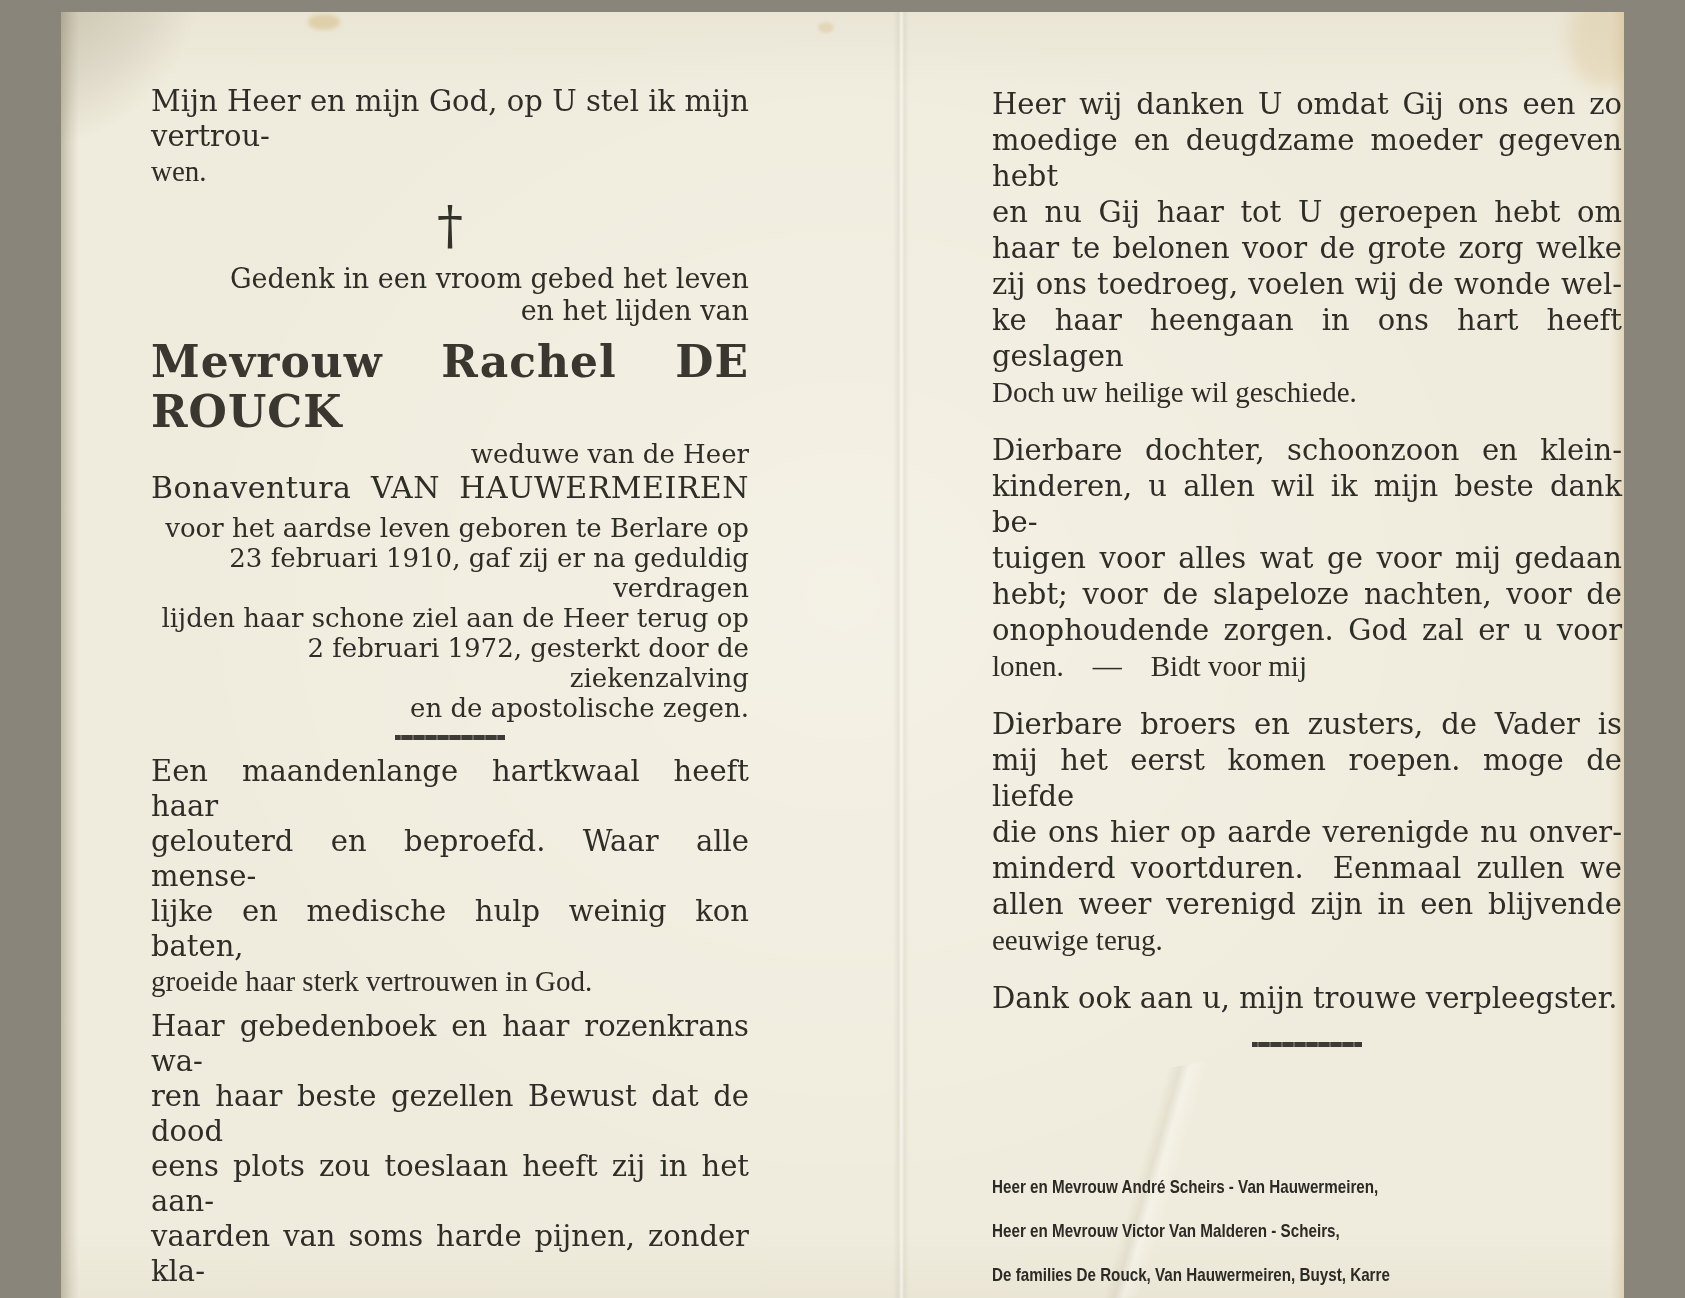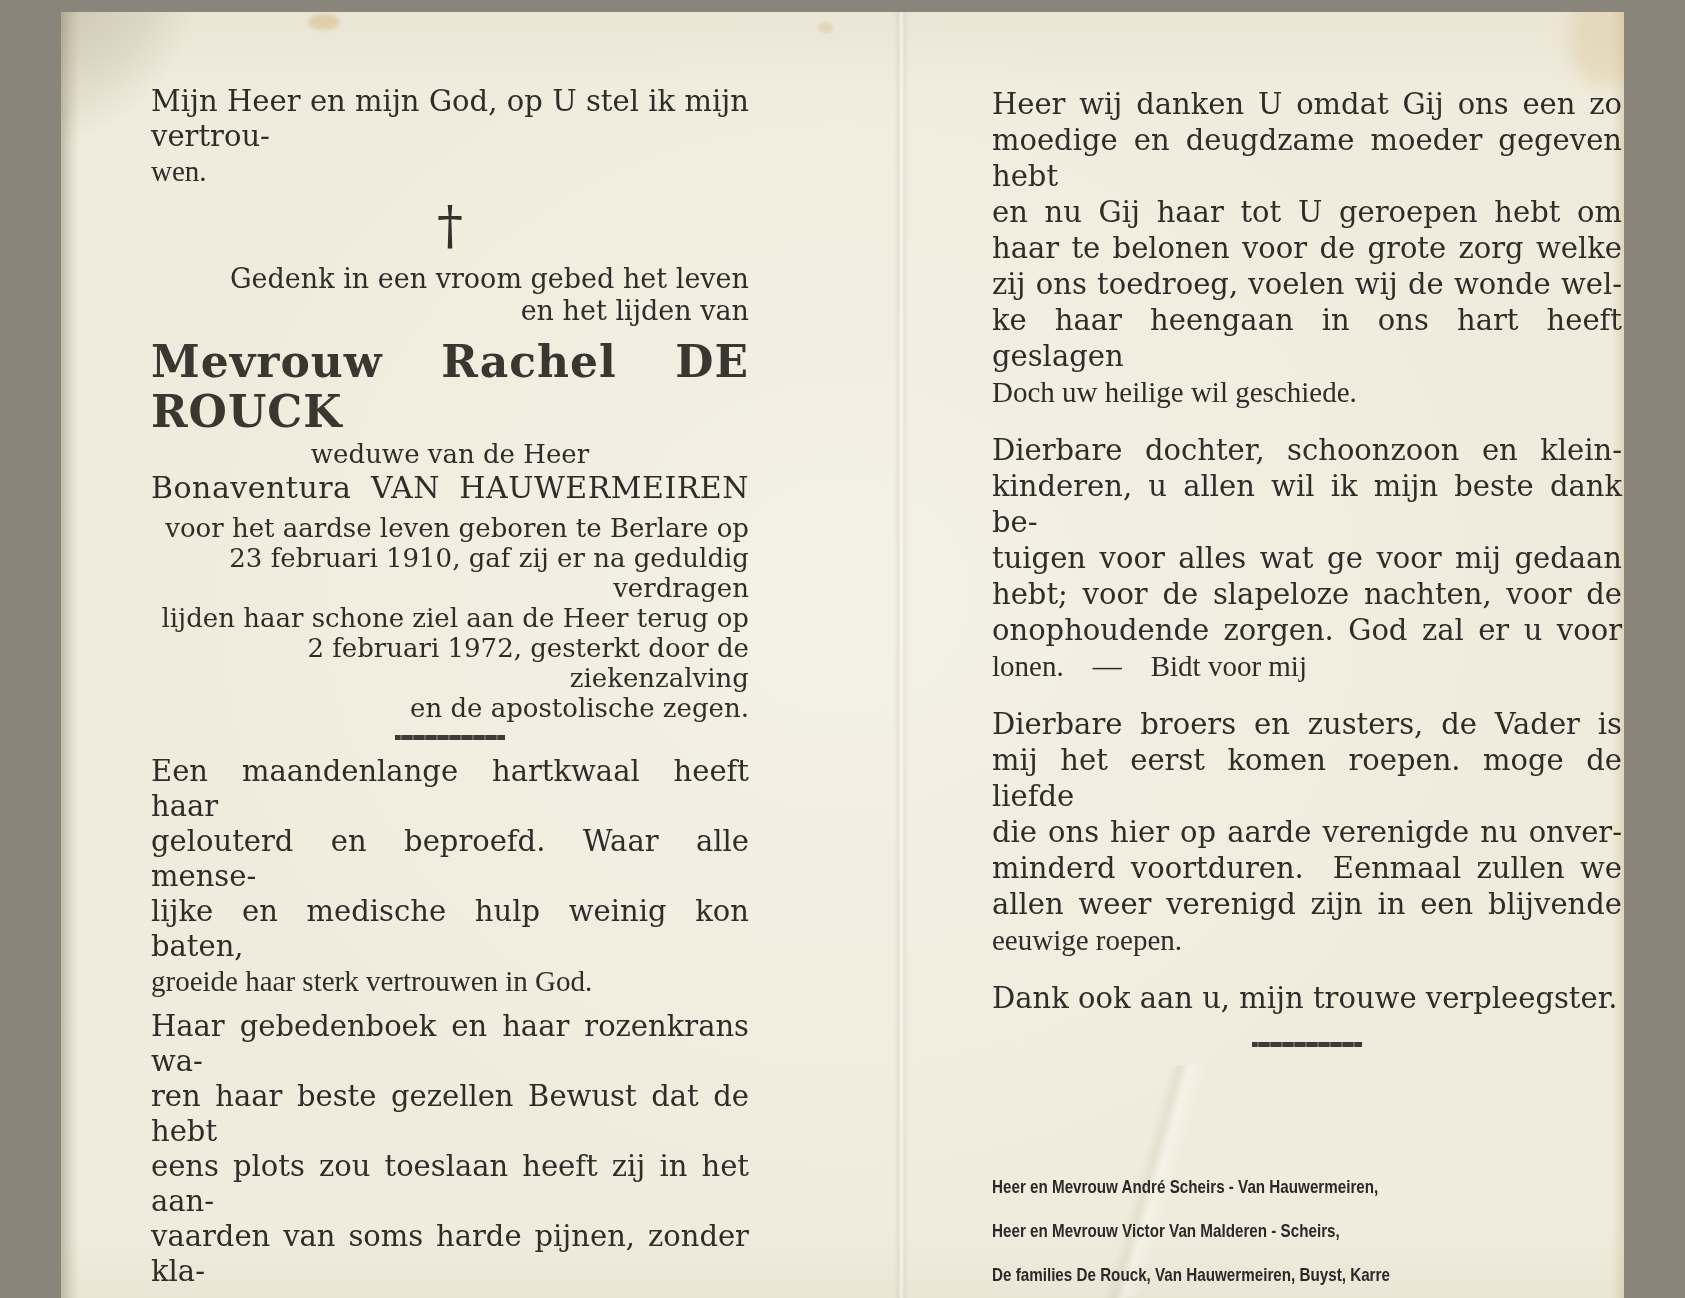--- a/index.html
+++ b/index.html
@@ -45,21 +45,21 @@
   .p{font-size:29px;line-height:35px;margin:0 0 10px 0;}
   .col-right .p{line-height:36px;margin-bottom:22px;}
   .justify .line{text-align:justify;text-align-last:justify;}
   .justify .line.last{text-align-last:left;font-family:Liberation Serif, serif;}
   .center .line{text-align:right;}
 
   .cross{font-size:52px;line-height:52px;text-align:center;margin:4px 0 0 0;color:#33312c;}
   .invocation{font-size:27px;line-height:32px;margin-top:12px;}
   .title{font-size:44px;line-height:50px;font-weight:bold;letter-spacing:1px;color:#3a3731;
     margin:10px 0 0 0;text-align:justify;text-align-last:justify;}
-  .widow{font-size:26px;line-height:30px;text-align:center;margin-top:2px;}
+  .widow{font-size:26px;line-height:30px;text-align:right;margin-top:2px;}
   .husband{font-size:30px;line-height:34px;letter-spacing:.5px;margin-top:2px;
     text-align:justify;text-align-last:justify;}
   .bio{font-size:26px;line-height:30px;margin-top:8px;}
   .memberships{font-size:26px;line-height:30px;margin-top:4px;}
 
   .rule-short{width:110px;height:5px;margin:12px auto 14px auto;
     background:repeating-linear-gradient(90deg,#3d3b35 0 5px, #6a665c 5px 7px, #3d3b35 7px 12px);}
   .col-right .rule-short{margin-top:26px;}
 
   .thanks{font-size:29px;line-height:36px;margin-bottom:0;}
@@ -115,21 +115,21 @@
     <div class="rule-short"></div>
 
     <div class="p justify">
         <div class="line">Een maandenlange hartkwaal heeft haar</div>
         <div class="line">gelouterd en beproefd. Waar alle mense-</div>
         <div class="line">lijke en medische hulp weinig kon baten,</div>
         <div class="line last">groeide haar sterk vertrouwen in God.</div>
       </div>
     <div class="p justify">
         <div class="line">Haar gebedenboek en haar rozenkrans wa-</div>
-        <div class="line">ren haar beste gezellen Bewust dat de hebt</div>
+        <div class="line">ren haar beste gezellen Bewust dat de dood</div>
         <div class="line">eens plots zou toeslaan heeft zij in het aan-</div>
         <div class="line">vaarden van soms harde pijnen, zonder kla-</div>
       </div>
 
   </div>
 
   <div class="col col-right">
     <div class="p justify">
         <div class="line">Heer wij danken U omdat Gij ons een zo</div>
         <div class="line">moedige en deugdzame moeder gegeven hebt</div>
@@ -146,21 +146,21 @@
         <div class="line">hebt; voor de slapeloze nachten, voor de</div>
         <div class="line">onophoudende zorgen. God zal er u voor</div>
         <div class="line last">lonen. — Bidt voor mij</div>
       </div>
     <div class="p justify">
         <div class="line">Dierbare broers en zusters, de Vader is</div>
         <div class="line">mij het eerst komen roepen. moge de liefde</div>
         <div class="line">die ons hier op aarde verenigde nu onver-</div>
         <div class="line">minderd voortduren.  Eenmaal zullen we</div>
         <div class="line">allen weer verenigd zijn in een blijvende</div>
-        <div class="line last">eeuwige roepen.</div>
+        <div class="line last">eeuwige terug.</div>
       </div>
 
     <div class="thanks">Dank ook aan u, mijn trouwe verpleegster.</div>
 
     <div class="rule-short"></div>
 
     <div class="ack">
         <div class="line">Heer en Mevrouw André Scheirs - Van Hauwermeiren,</div>
         <div class="line">Heer en Mevrouw Victor Van Malderen - Scheirs,</div>
         <div class="line last">De families De Rouck, Van Hauwermeiren, Buyst, Karre</div>

